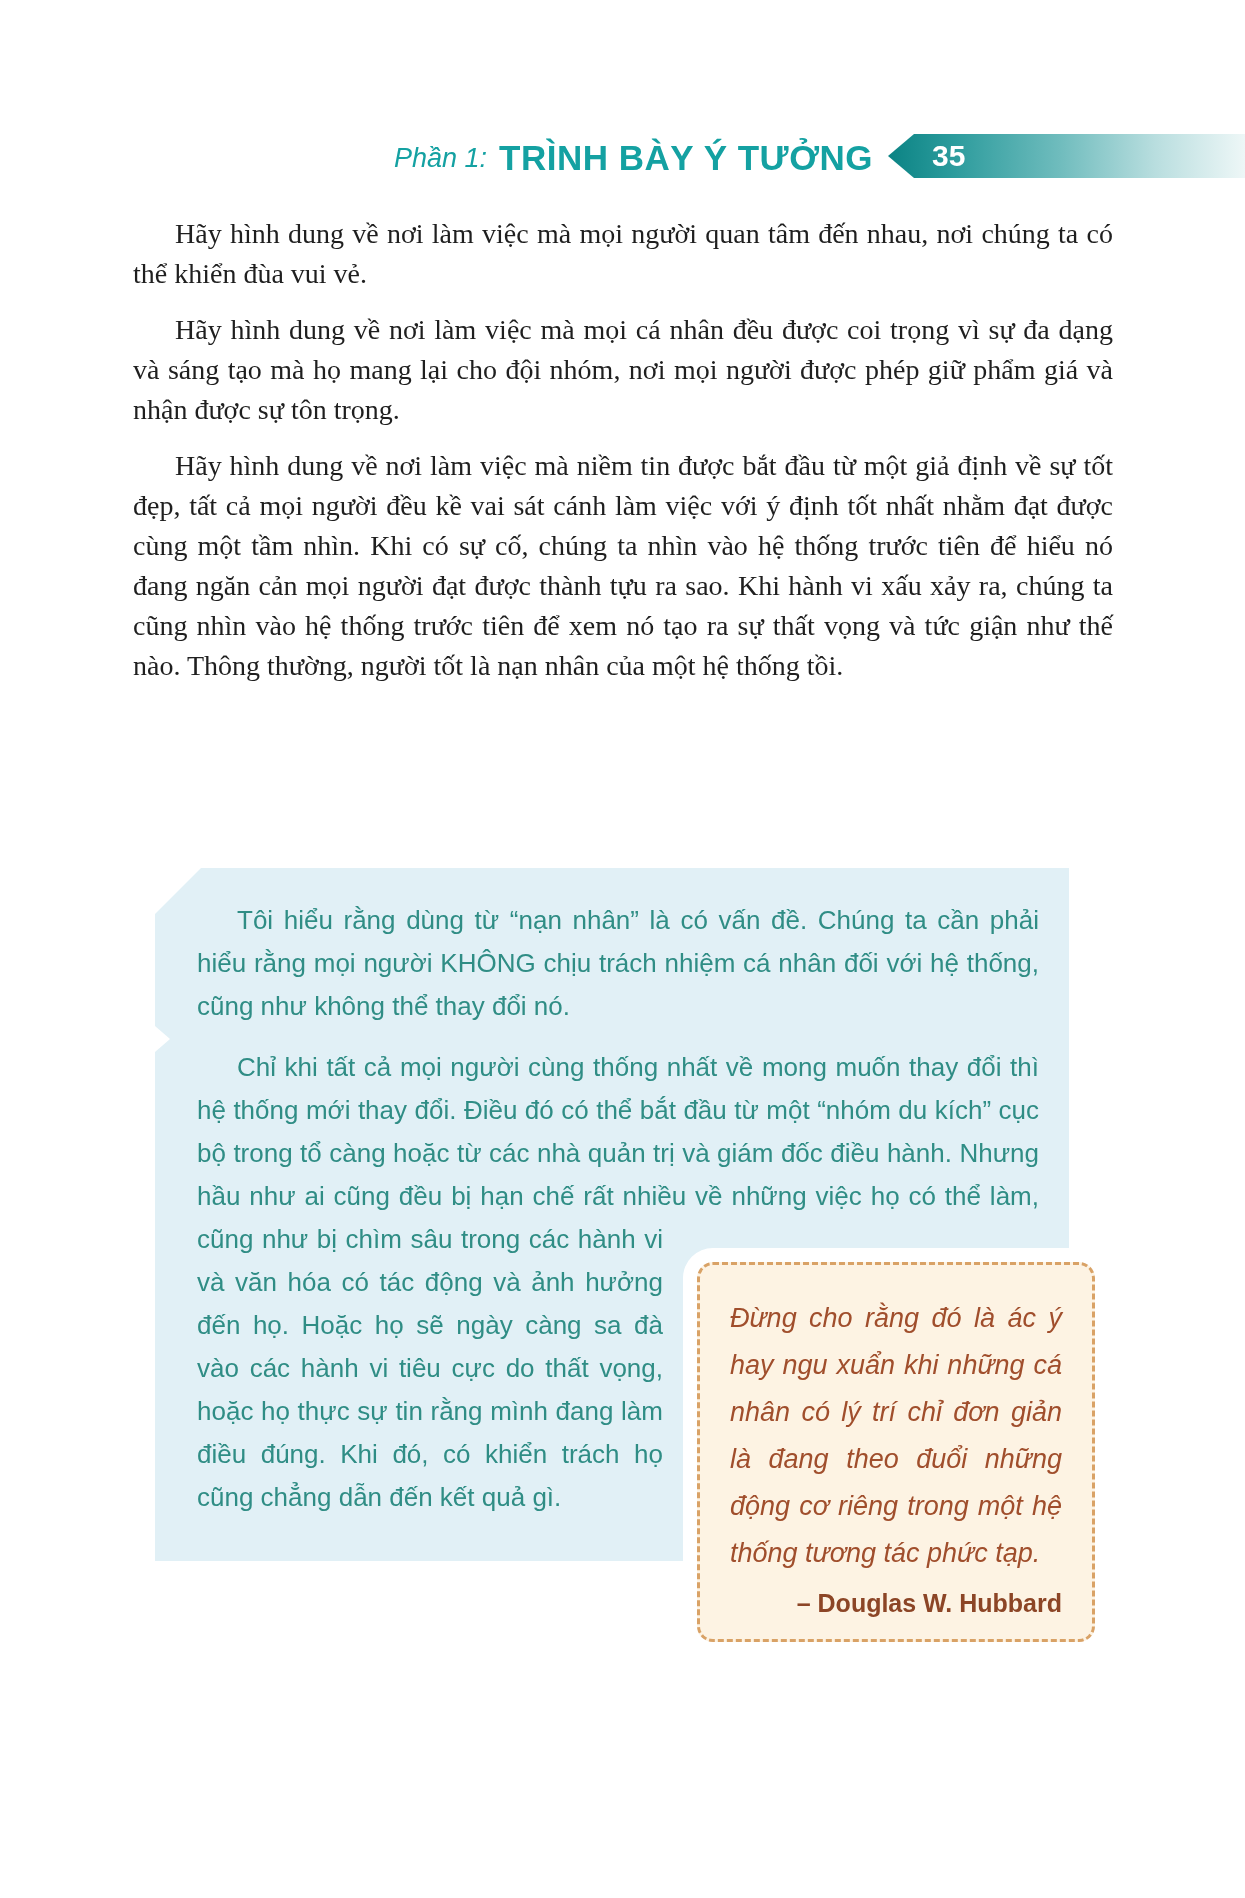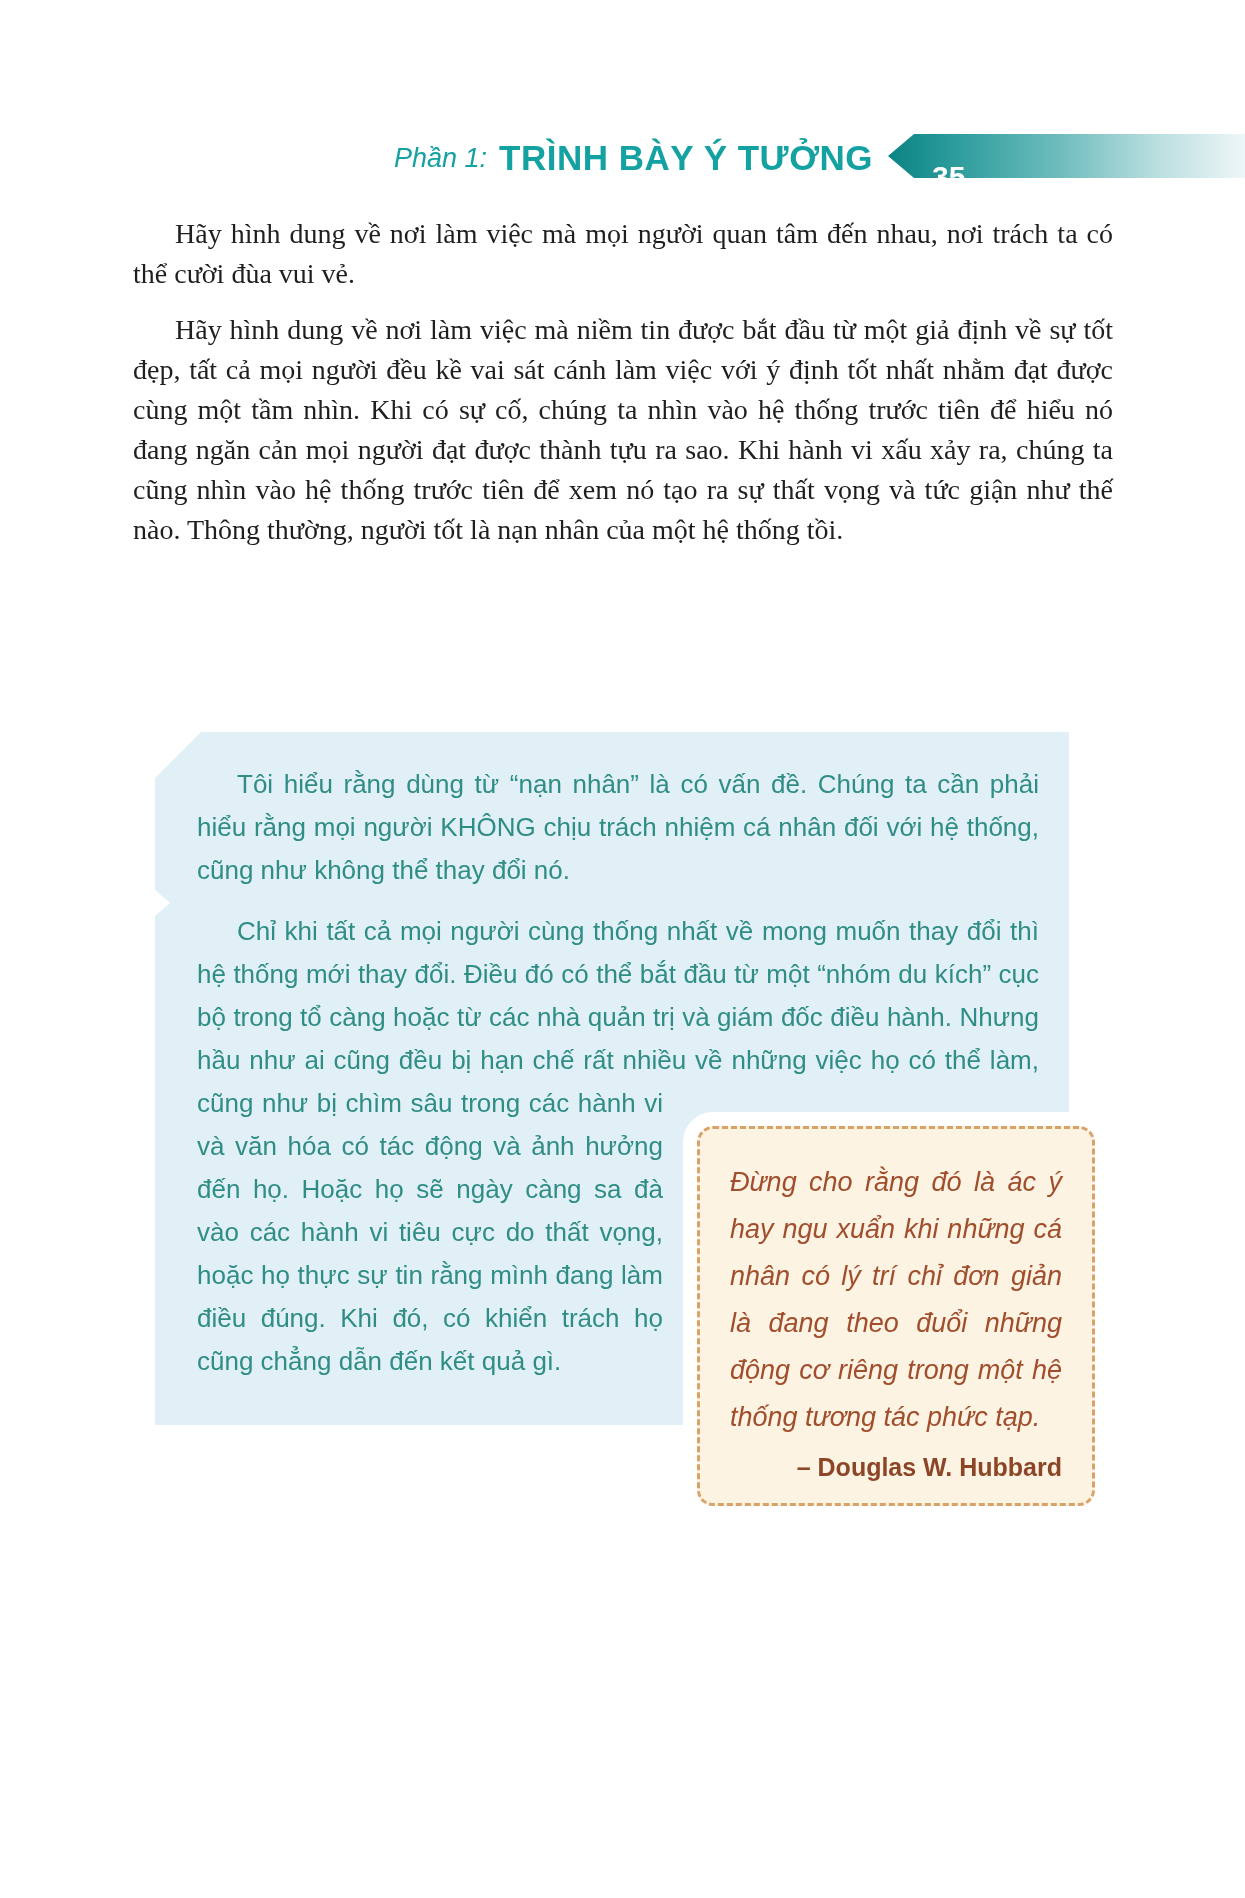--- a/index.html
+++ b/index.html
@@ -46,21 +46,20 @@
   }
   .page-number {
     position: absolute;
     left: 44px;
     top: 50%;
     transform: translateY(-50%);
     font-family: "Liberation Sans", sans-serif;
     font-weight: bold;
     font-size: 30px;
     color: #ffffff;
-    margin-top: 21px;
   }
 
   
   .content {
     position: absolute;
     top: 214px;
     left: 133px;
     width: 980px;
     font-size: 28px;
     line-height: 40px;
@@ -148,21 +147,22 @@
     <div class="header-text">
       <span class="part-label">Phần 1:</span>
       <span class="chapter-title">TRÌNH BÀY Ý TƯỞNG</span>
     </div>
     <div class="page-badge">
       <span class="page-number">35</span>
     </div>
   </header>
 
   <main class="content">
-    <p>Hãy hình dung về nơi làm việc mà mọi người quan tâm đến nhau, nơi trách ta có thể cười đùa vui vẻ.</p>
+    <p>Hãy hình dung về nơi làm việc mà mọi người quan tâm đến nhau, nơi chúng ta có thể khiển đùa vui vẻ.</p>
+    <p>Hãy hình dung về nơi làm việc mà mọi cá nhân đều được coi trọng vì sự đa dạng và sáng tạo mà họ mang lại cho đội nhóm, nơi mọi người được phép giữ phẩm giá và nhận được sự tôn trọng.</p>
     <p>Hãy hình dung về nơi làm việc mà niềm tin được bắt đầu từ một giả định về sự tốt đẹp, tất cả mọi người đều kề vai sát cánh làm việc với ý định tốt nhất nhằm đạt được cùng một tầm nhìn. Khi có sự cố, chúng ta nhìn vào hệ thống trước tiên để hiểu nó đang ngăn cản mọi người đạt được thành tựu ra sao. Khi hành vi xấu xảy ra, chúng ta cũng nhìn vào hệ thống trước tiên để xem nó tạo ra sự thất vọng và tức giận như thế nào. Thông thường, người tốt là nạn nhân của một hệ thống tồi.</p>
 
     <aside class="callout">
       <p class="co-p">Tôi hiểu rằng dùng từ “nạn nhân” là có vấn đề. Chúng ta cần phải hiểu rằng mọi người KHÔNG chịu trách nhiệm cá nhân đối với hệ thống, cũng như không thể thay đổi nó.</p>
       <p class="co-p"><span>Chỉ khi tất cả mọi người cùng thống nhất về mong muốn thay đổi thì hệ thống mới thay đổi. Điều đó có thể bắt đầu từ một “nhóm du kích” cục bộ trong tổ càng hoặc từ các nhà quản trị và giám đốc điều hành. Nhưng hầu như ai cũng đều bị hạn chế rất nhiều về những </span><span class="quotebox">
             <span class="quote-text">Đừng cho rằng đó là ác ý hay ngu xuẩn khi những cá nhân có lý trí chỉ đơn giản là đang theo đuổi những động cơ riêng trong một hệ thống tương tác phức tạp.</span>
             <span class="quote-attr">– Douglas W. Hubbard</span>
           </span><span>việc họ có thể làm, cũng như bị chìm sâu trong các hành vi và văn hóa có tác động và ảnh hưởng đến họ. Hoặc họ sẽ ngày càng sa đà vào các hành vi tiêu cực do thất vọng, hoặc họ thực sự tin rằng mình đang làm điều đúng. Khi đó, có khiển trách họ cũng chẳng dẫn đến kết quả gì.</span></p>
     </aside>
   </main>

